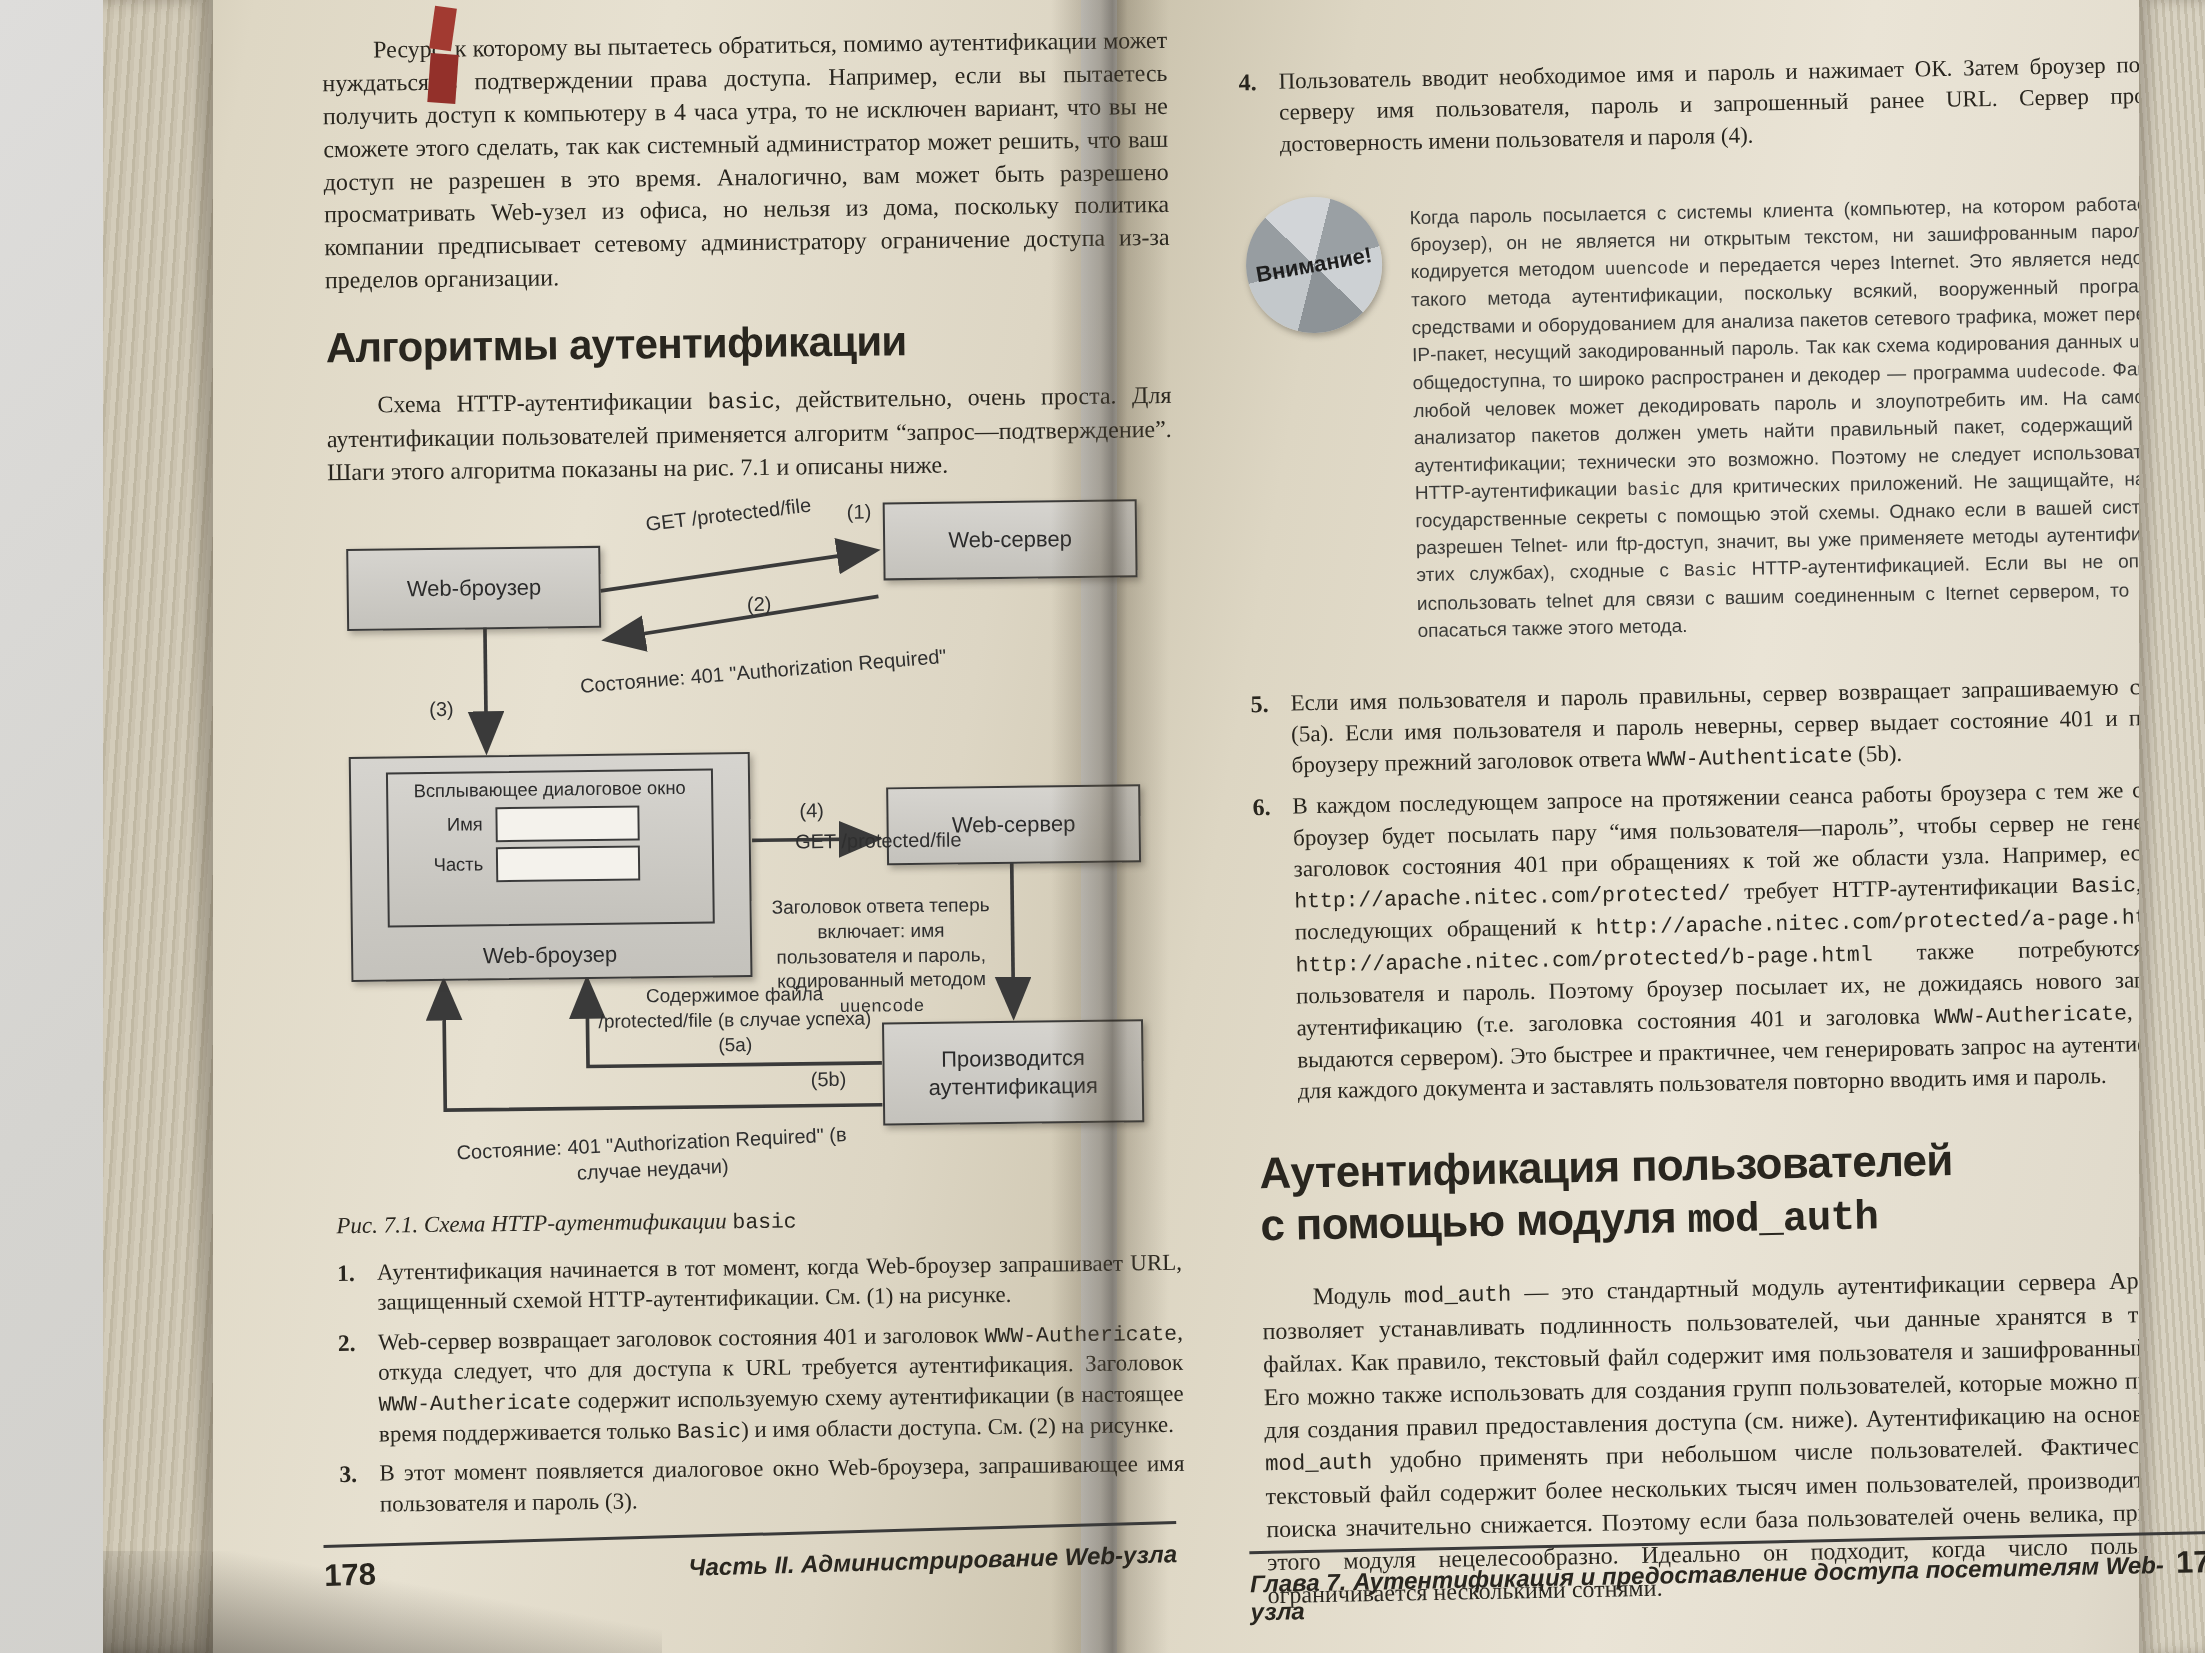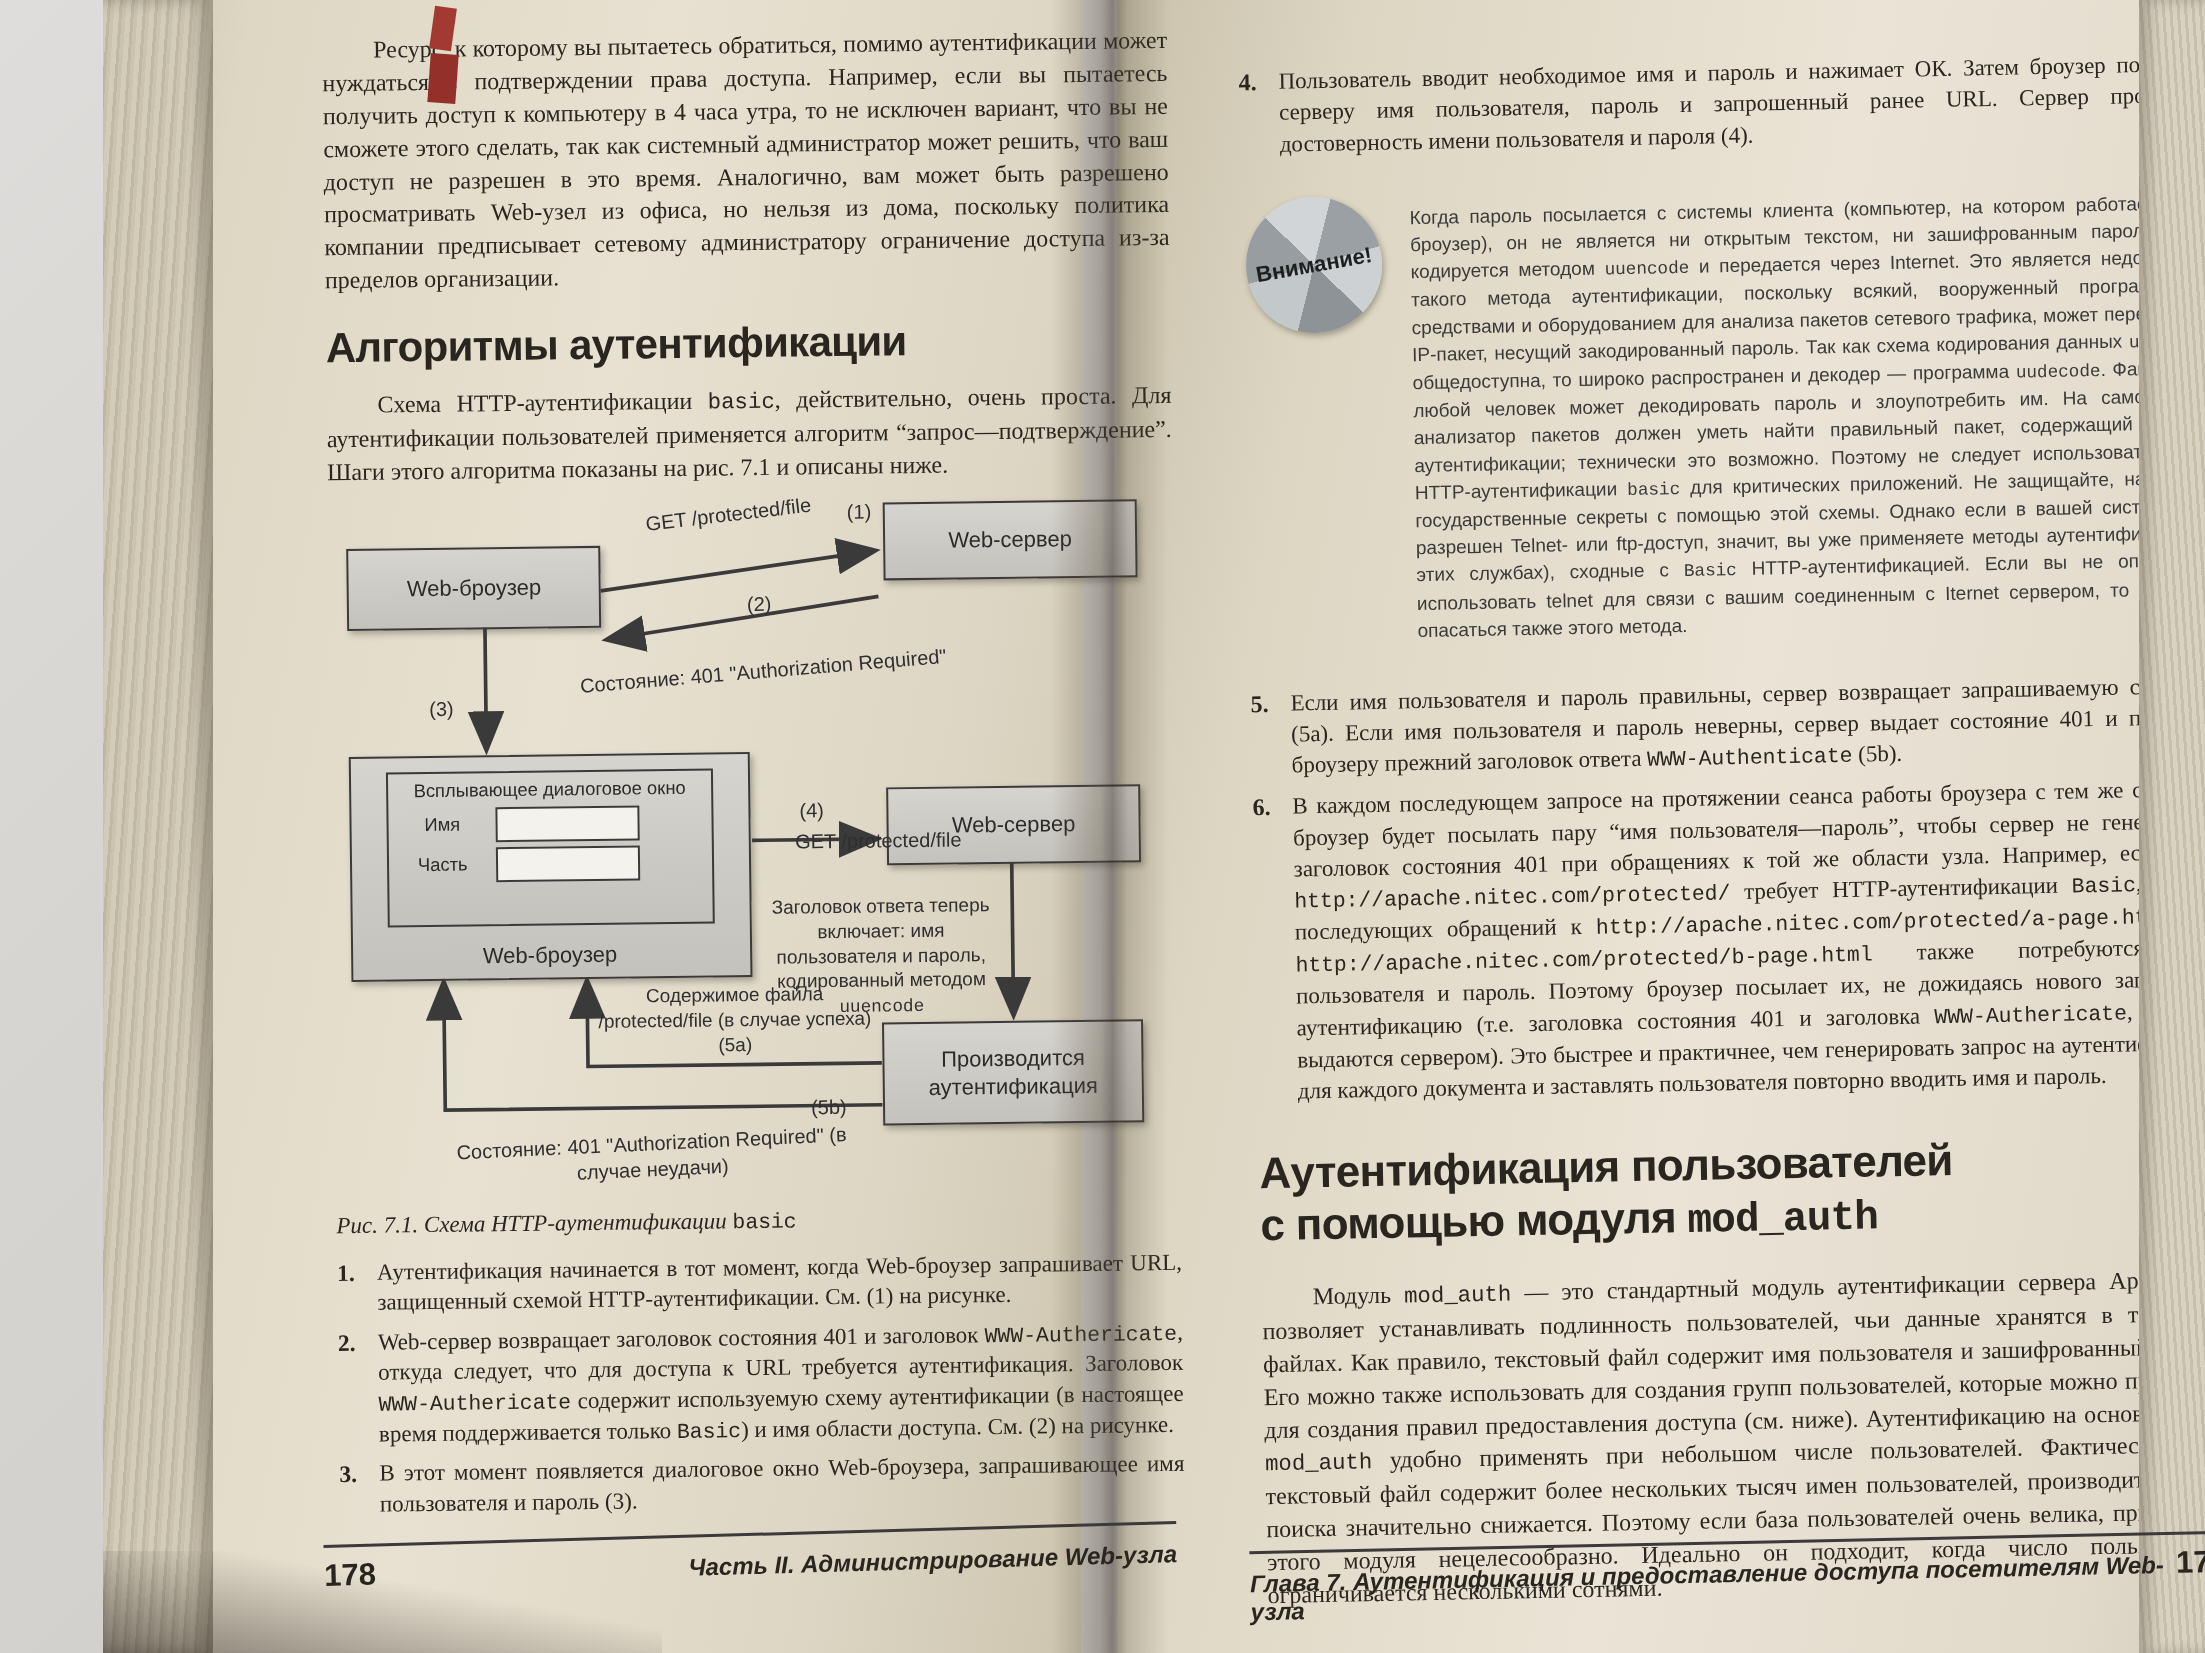--- a/index.html
+++ b/index.html
@@ -49,37 +49,37 @@
     text-align:center;border:2.9px solid #3a3a3a;color:#2b2b2b;font-size:22px;
     background:linear-gradient(180deg,#d6d4cf 0%,#c4c2bc 100%);
     box-shadow:2.9px 3.7px 5.9px rgba(60,55,45,.35);}
   .d-server1{left:555px;top:8.8px;width:250px;height:74px;}
   .d-browser1{left:18.4px;top:49px;width:250px;height:78px;}
   .d-big{left:18.4px;top:257px;width:397px;height:221px;align-items:flex-start;}
   .d-dialog{left:55px;top:273px;width:323px;height:151px;flex-direction:column;
     justify-content:flex-start;font-size:18.4px;box-shadow:none;}
   .dlg-title{margin-top:5.9px;line-height:1.22;}
   .dlg-row{display:flex;align-items:center;width:100%;padding:5.1px 11.8px 0 13.2px;box-sizing:border-box;}
-  .dlg-label{width:81px;text-align:center;}
+  .dlg-label{width:81px;text-align:right;}
   .dlg-field{flex:0 0 140px;height:31px;margin-left:13.2px;background:#f4f2ec;border:2.2px solid #3a3a3a;}
   .d-big-label{position:absolute;left:18.4px;top:445px;width:397px;text-align:center;
     font-size:22px;z-index:2;color:#2b2b2b;}
   .d-server2{left:555px;top:294px;width:250px;height:74px;}
   .d-auth{left:548px;top:529px;width:257px;height:99px;line-height:1.25;}
   .d-lbl{position:absolute;z-index:3;font-size:20px;color:#2f2f2f;line-height:1.3;}
   .l-get1{left:279px;top:5.9px;width:243px;text-align:center;transform:rotate(-6deg);}
   .l-n1{left:519px;top:4.4px;}
   .l-n2{left:418px;top:96px;}
   .l-st2{left:235px;top:163px;width:397px;text-align:center;transform:rotate(-4deg);}
   .l-n3{left:99px;top:197px;}
   .l-n4{left:468px;top:303px;}
   .l-get4{left:425px;top:334px;width:243px;text-align:center;}
   .l-note4{left:425px;top:401px;width:246px;text-align:center;font-size:19px;}
   .l-5a{left:263px;top:488px;width:276px;text-align:center;font-size:19px;}
-  .l-n5b{left:476px;top:600px;}
+  .l-n5b{left:476px;top:572px;}
   .l-st5b{left:96px;top:634px;width:441px;text-align:center;transform:rotate(-2deg);}
 
   .fig-caption{font-size:23px;font-style:italic;margin:14.7px 0 0 0;}
   .fig-caption .mono{font-style:normal;}
 
   .list{margin-top:19px;}
   .num-item{display:flex;margin-bottom:8.8px;}
   .num{flex:0 0 40px;font-weight:700;font-size:23.5px;line-height:1.33;}
   .num-item .li-text{flex:1;font-size:23px;line-height:1.33;text-align:justify;margin:0;}
   .right-content .num{font-size:24px;line-height:1.36;}

